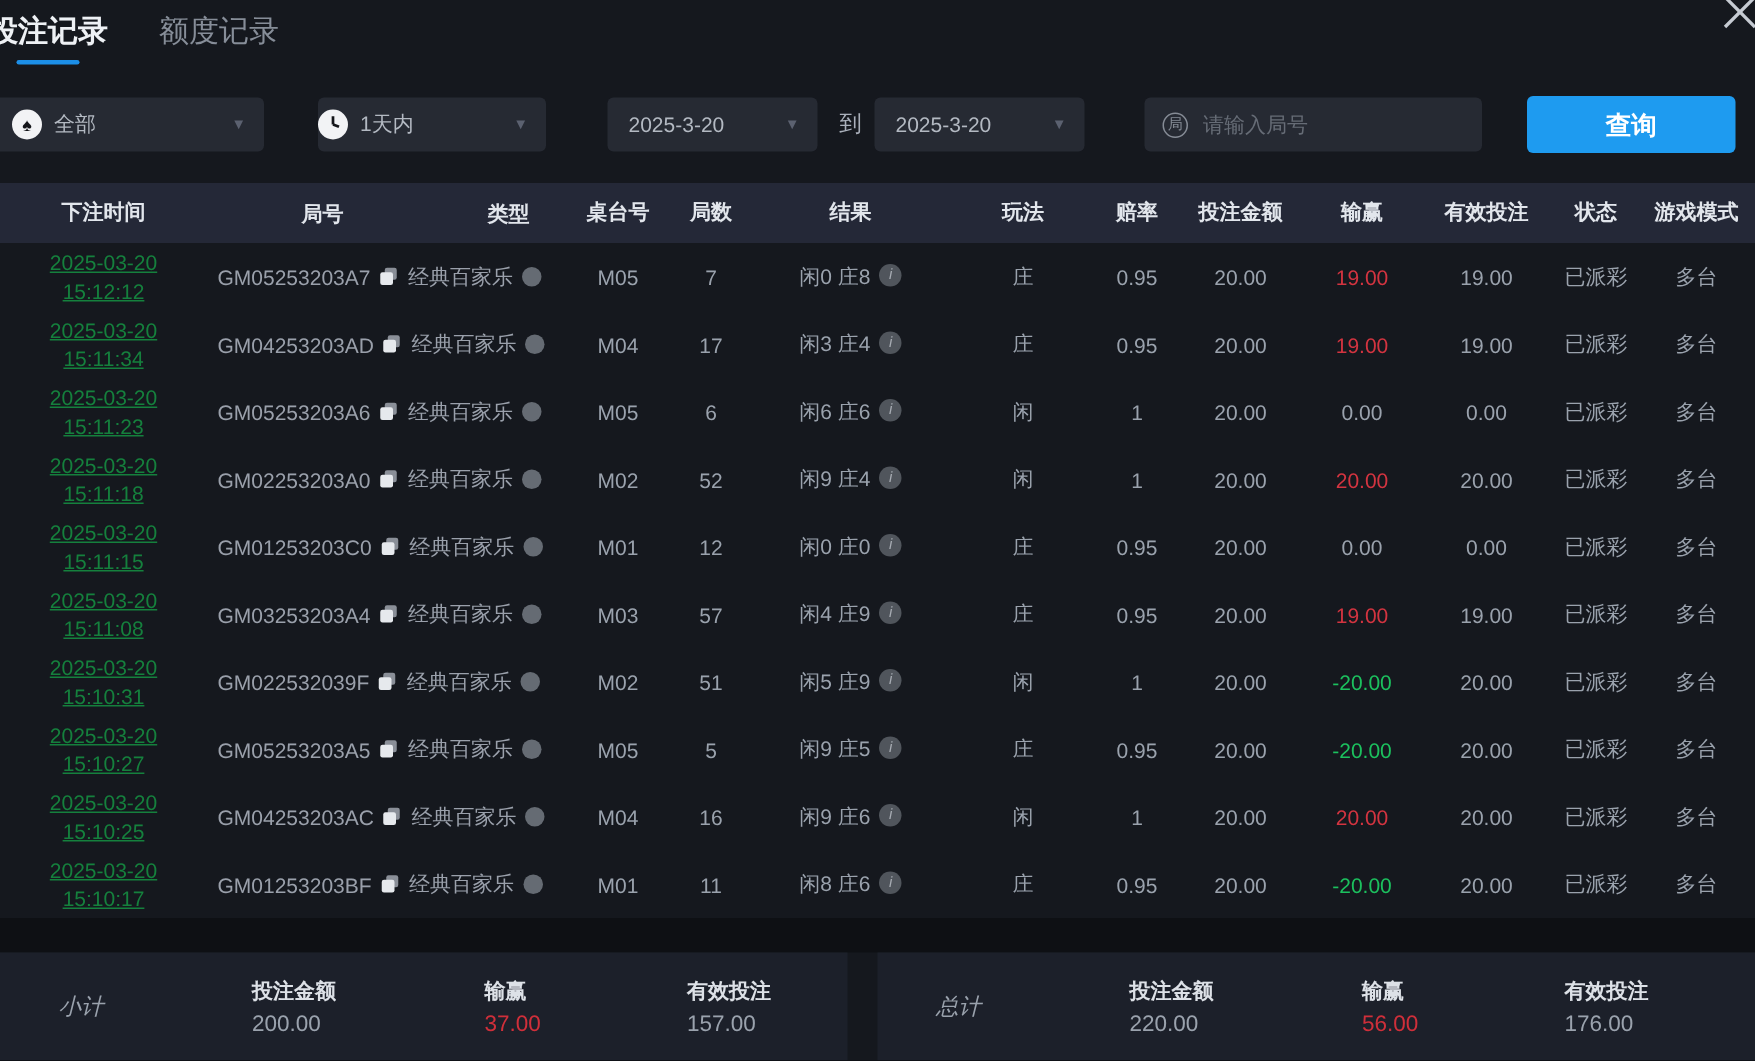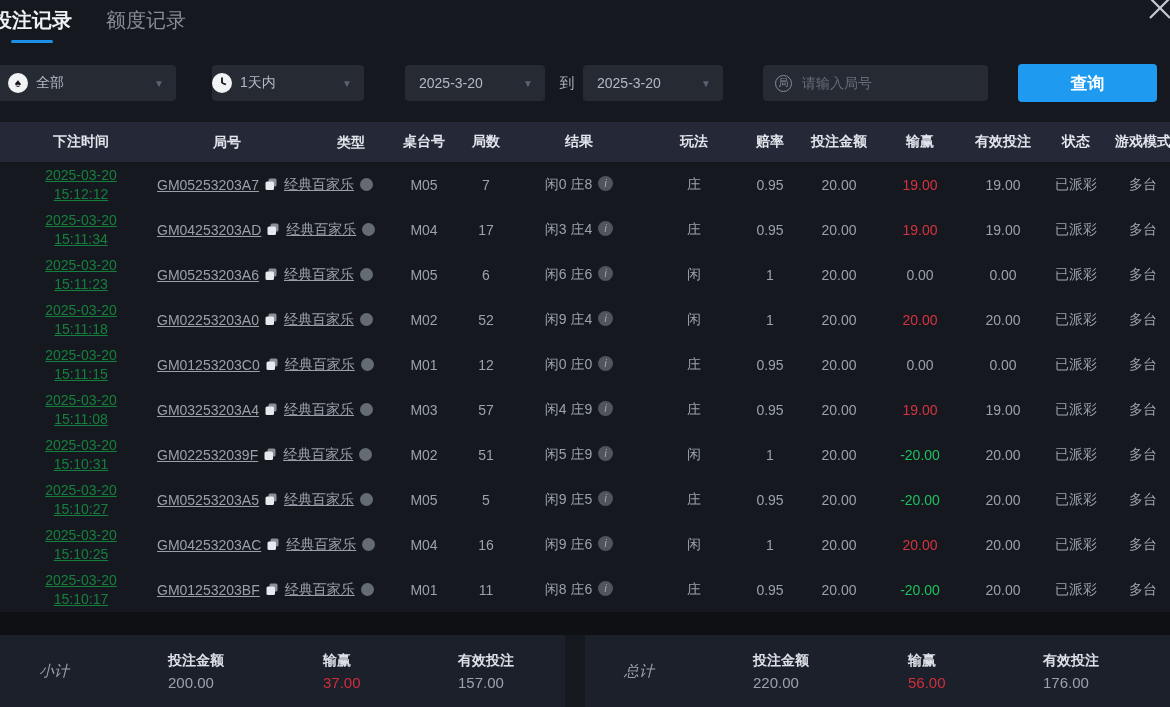--- a/index.html
+++ b/index.html
@@ -25,30 +25,30 @@
   .dd4{left:583px;width:140px;padding-left:14px;}
   .to-lbl{position:absolute;left:550px;top:0;width:34px;height:36px;line-height:36px;text-align:center;font-size:15px;color:#aab0bb;}
   .inp{left:763px;width:225px;padding-left:12px;gap:8px;}
   .inp input{background:transparent;border:none;outline:none;color:#22c55e;font-size:14px;width:160px;}
   .inp input::placeholder{color:#666c76;}
   .circ-ic{display:inline-flex;align-items:center;justify-content:center;width:20px;height:20px;border-radius:50%;background:#f2f3f5;color:#14161a;font-size:12px;margin-right:8px;flex:0 0 auto;}
   .ju-ic{display:inline-flex;align-items:center;justify-content:center;width:17px;height:17px;border-radius:50%;border:1px solid #868c96;color:#868c96;font-size:10px;flex:0 0 auto;}
   .search-btn{position:absolute;left:1018px;top:-1px;width:139px;height:38px;background:#1e9bf0;border:none;border-radius:4px;color:#fff;font-size:17px;font-weight:bold;cursor:pointer;}
 
   
-  .grid{display:grid;grid-template-columns:138px 240px 68px 56px 130px 100px 52px 86px 76px 90px 56px 78px;align-items:center;text-align:center;padding-left:12px;}
+  .grid{display:grid;grid-template-columns:138px 240px 68px 56px 130px 100px 52px 86px 76px 90px 56px 78px;align-items:center;text-align:center;}
   .thead{position:absolute;top:122px;left:0;width:1170px;height:40px;background:#242837;color:#e2e6ec;font-size:14px;font-weight:bold;}
   .thead .grid{height:40px;}
   .th-game{position:relative;height:40px;}
   .th-game .h1{position:absolute;left:0;top:0;width:154px;line-height:40px;}
   .th-game .h2{position:absolute;left:162px;right:0;top:0;line-height:40px;}
   .tbody{position:absolute;top:162px;left:0;width:1170px;}
   .tr{height:45px;font-size:14px;color:#9aa2ad;}
   .c-time{color:#15803d;line-height:1.35;text-decoration:underline;}
-  .c-game{display:flex;align-items:center;justify-content:flex-start;padding-left:7px;gap:6px;color:#9aa0ab;text-align:left;text-decoration:underline;}
+  .c-game{display:flex;align-items:center;justify-content:flex-start;padding-left:7px;gap:6px;color:#9aa0ab;text-align:left;}
   .c-result{display:flex;align-items:flex-start;justify-content:center;gap:6px;}
   .info-ic{display:inline-flex;align-items:center;justify-content:center;width:15px;height:15px;border-radius:50%;background:#50555c;color:#a8adb4;font-size:10px;font-style:italic;flex:0 0 auto;cursor:pointer;}
   .dot-ic{display:inline-block;width:13px;height:13px;border-radius:50%;background:#656b73;flex:0 0 auto;}
   .copy-ic{display:inline-flex;flex:0 0 auto;cursor:pointer;}
   .red{color:#d33440;}
   .green{color:#1cc05e;}
 
   
   .strip{position:absolute;top:612px;left:0;width:1170px;height:23px;background:#0e1014;}
   .panel{position:absolute;top:635px;height:72px;background:#1c202a;display:flex;align-items:center;}

